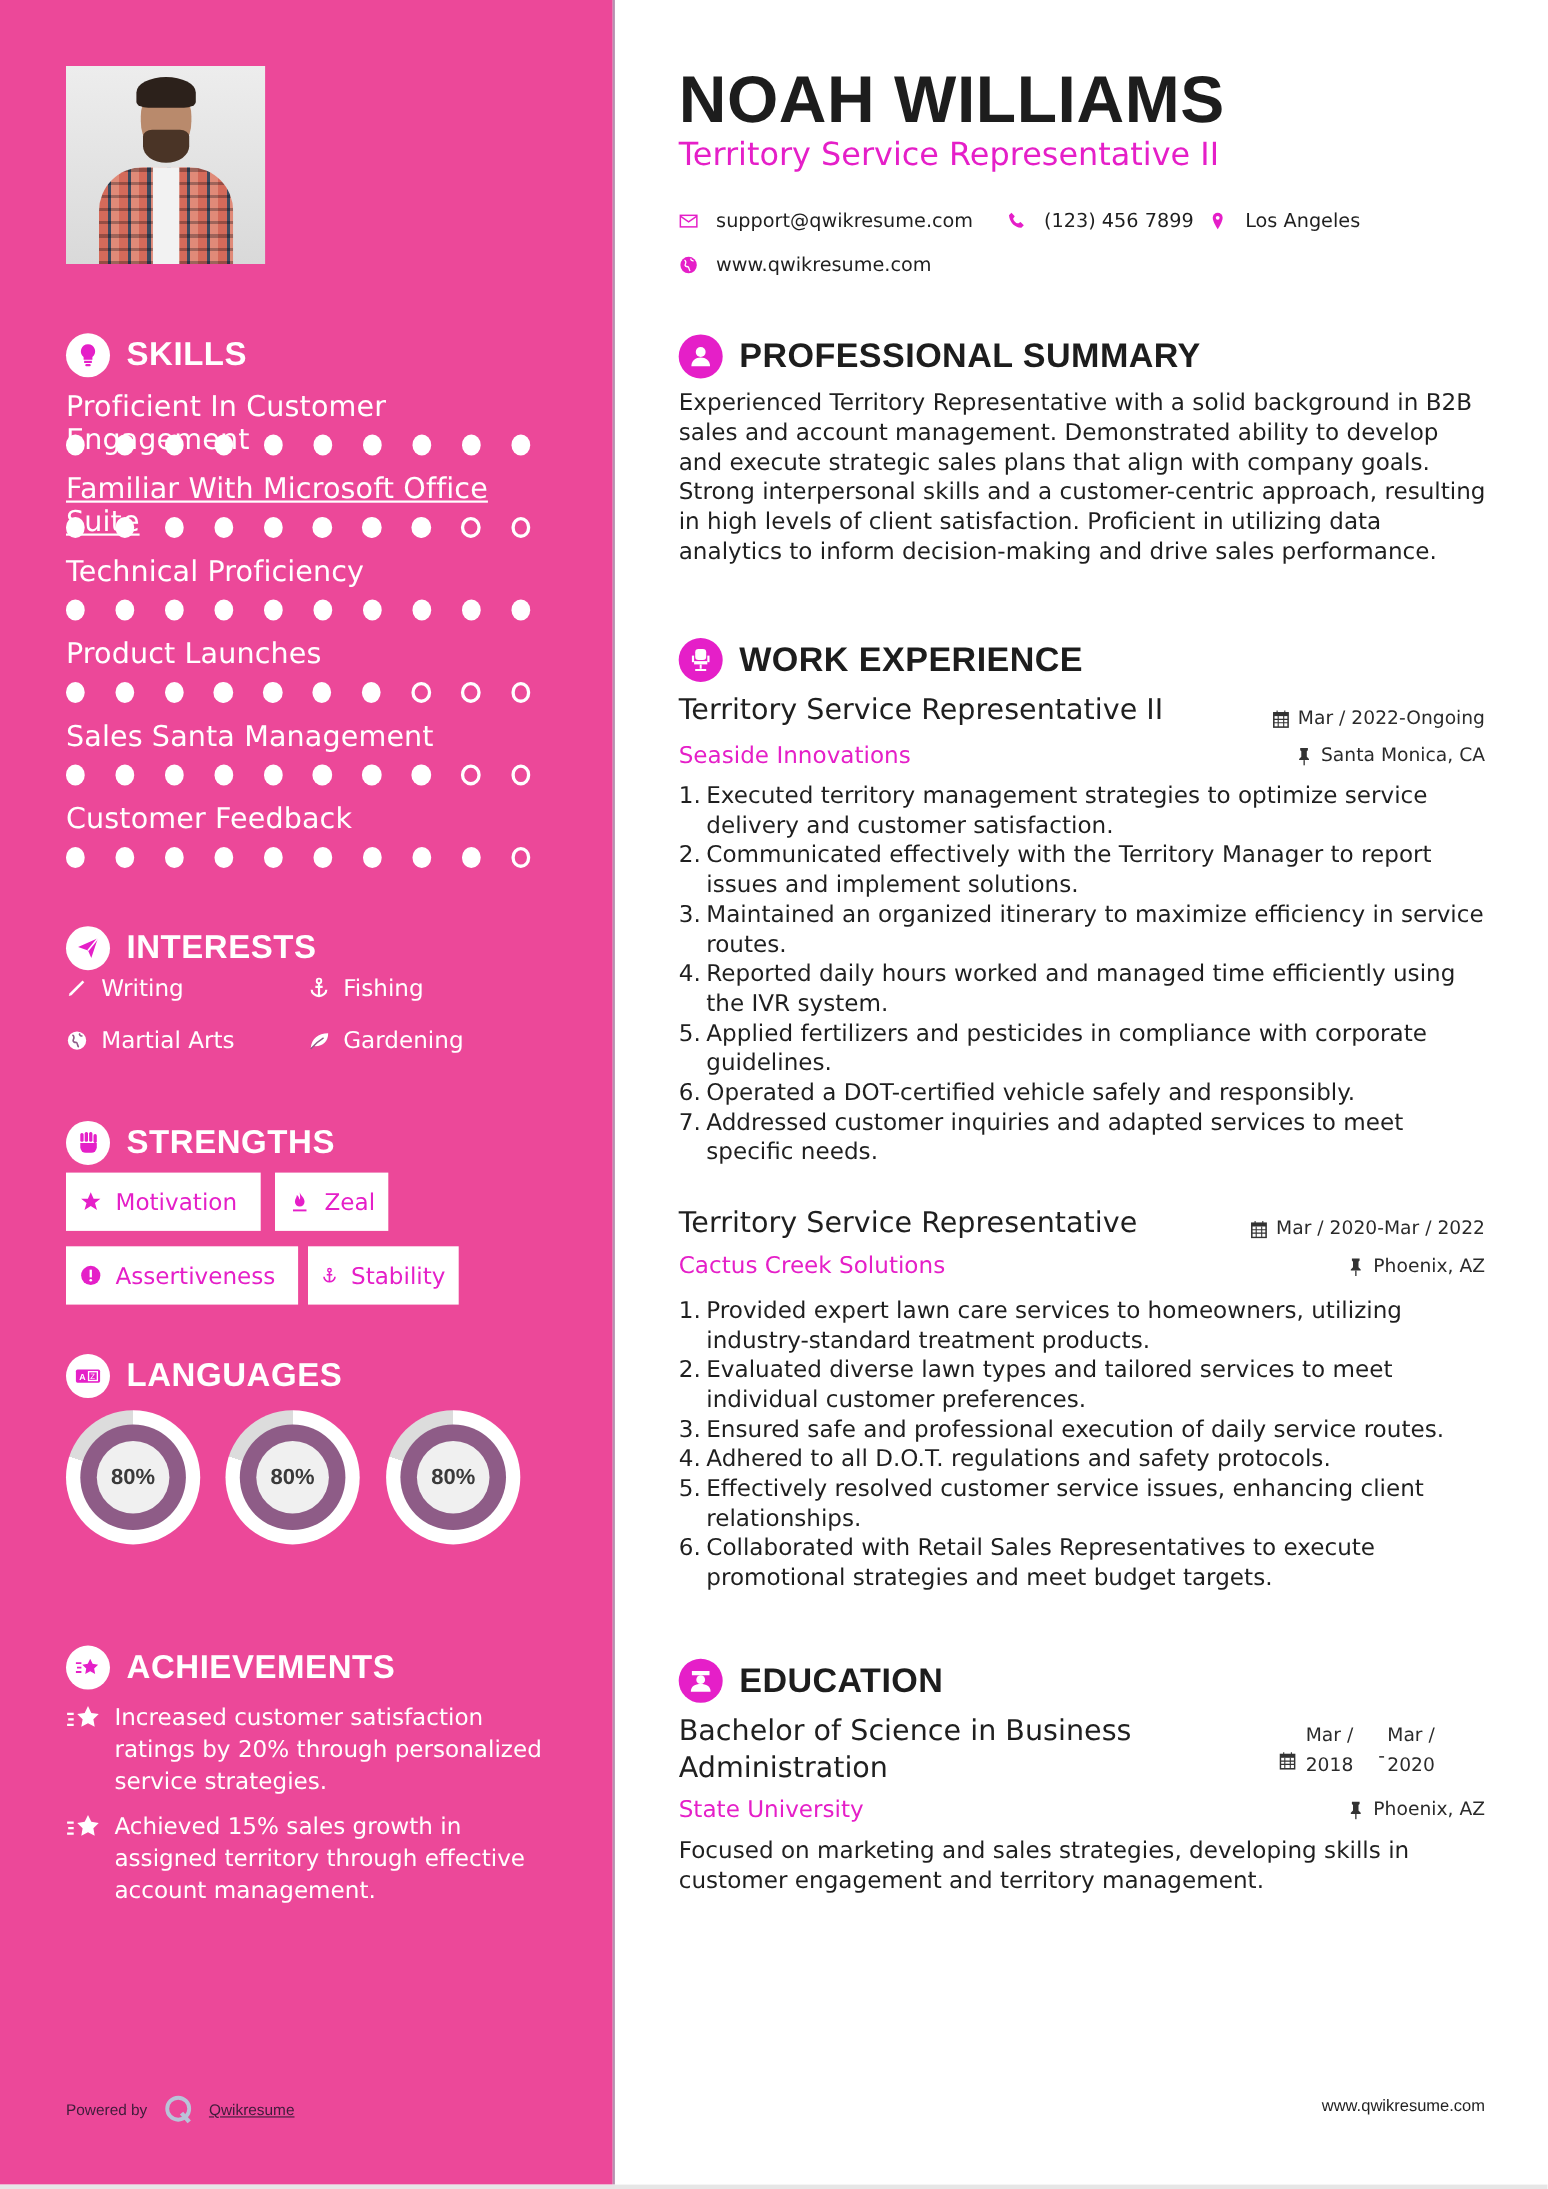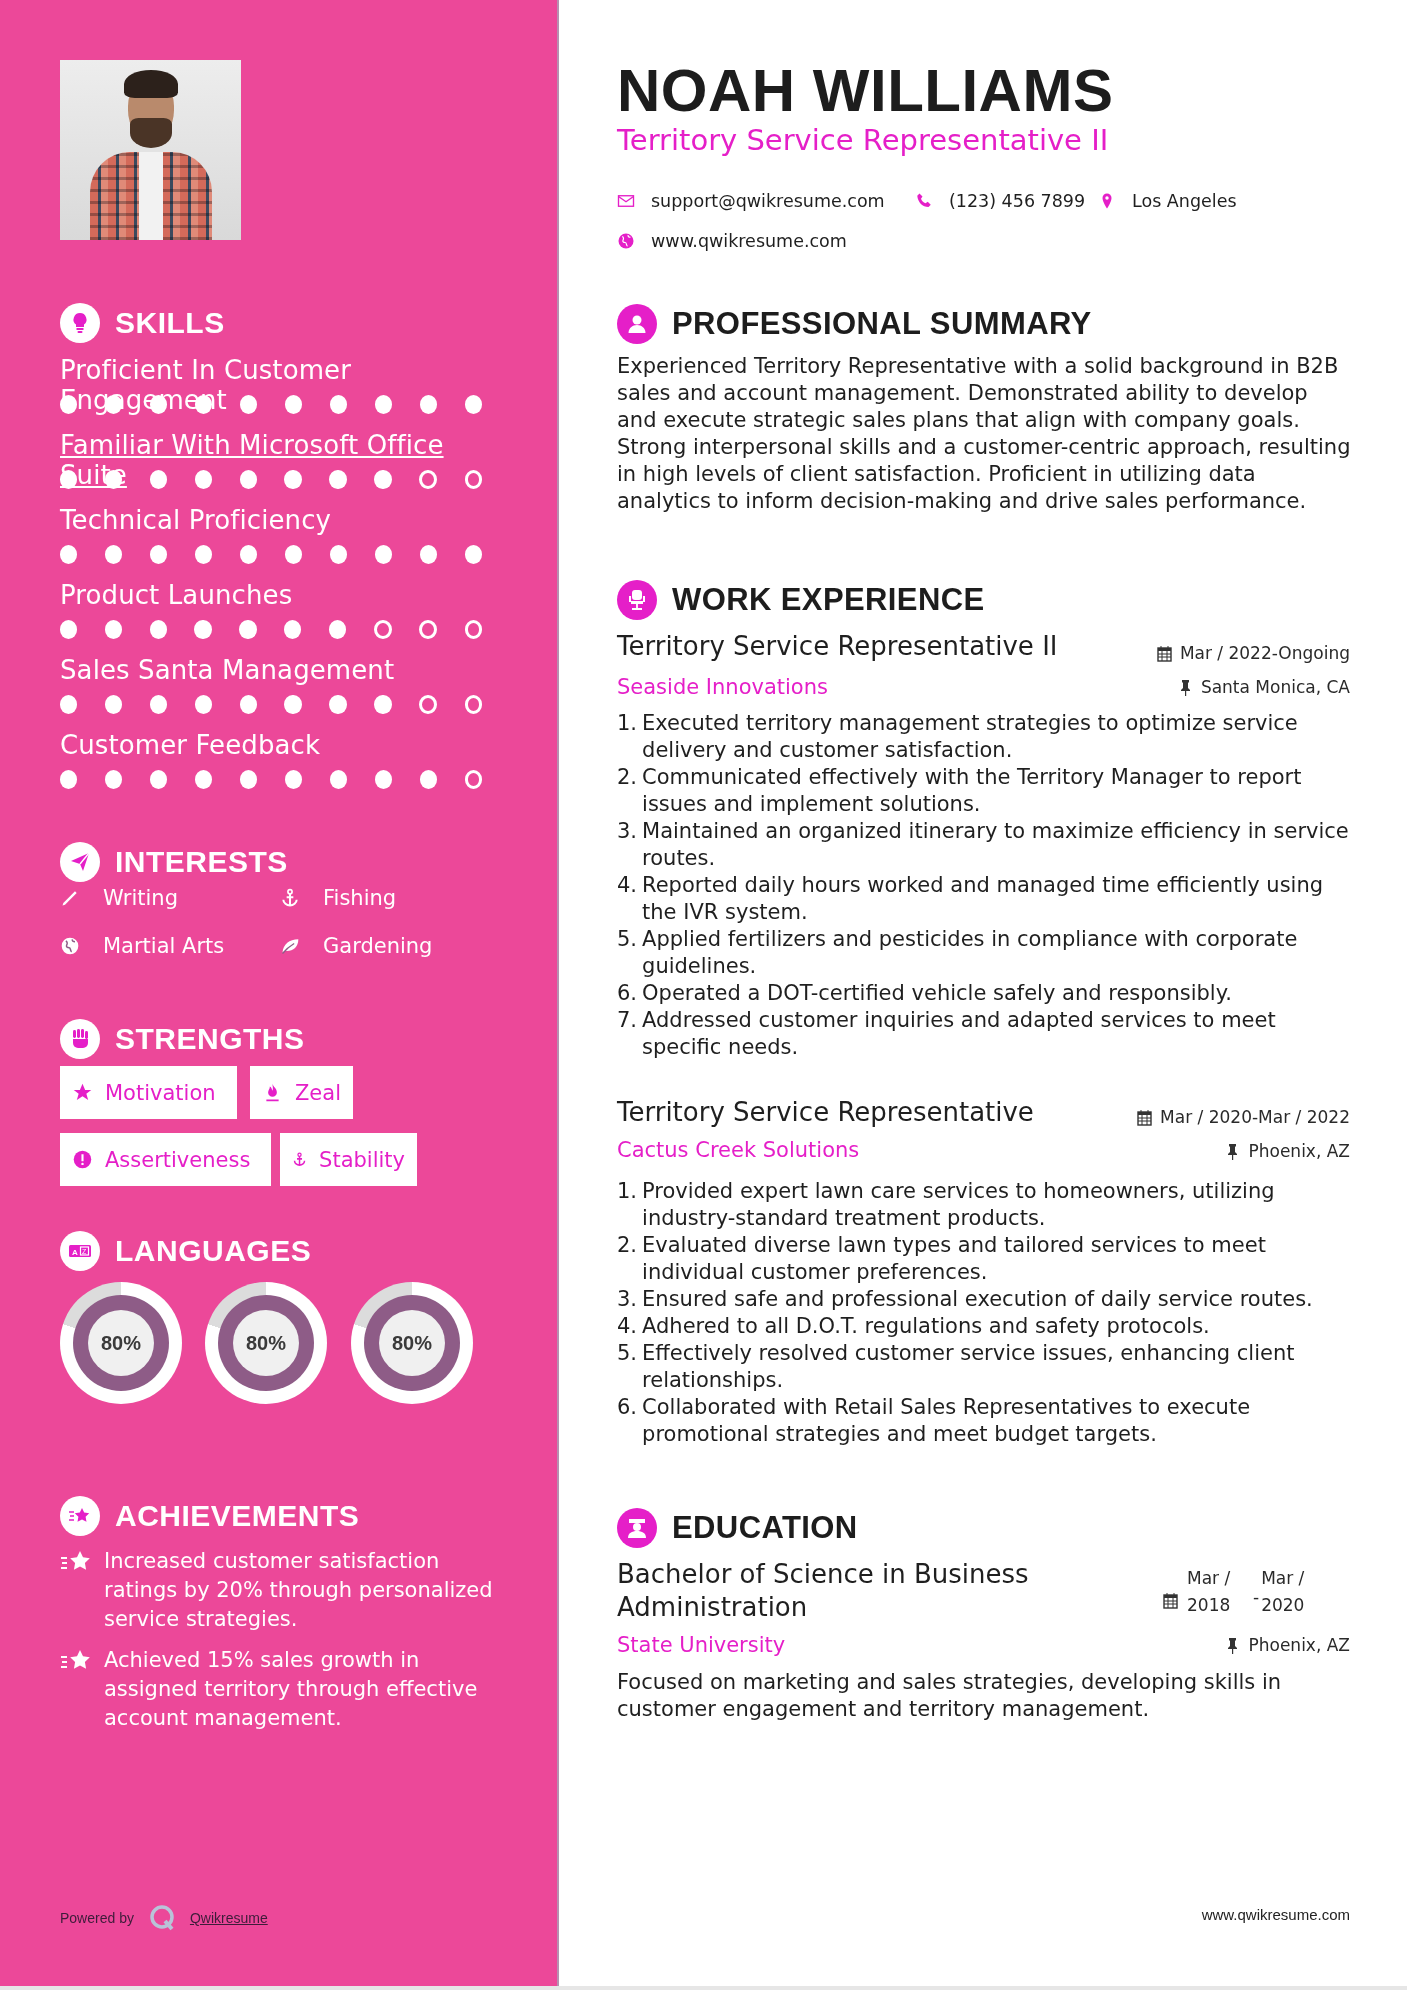--- a/index.html
+++ b/index.html
@@ -24,21 +24,21 @@
   .sb-head .ic { width: 40px; height: 40px; border-radius: 50%; background: #fff; display: flex; align-items: center; justify-content: center; margin-right: 15px; }
   .sb-head .ic svg { width: 24px; height: 24px; }
   .sb-head .tt { font-family: "Liberation Sans", sans-serif; font-weight: 700; font-size: 30px; letter-spacing: 0.5px; color: #fff; }
 
   .skill { position: absolute; left: 60px; width: 450px; }
   .skill .lbl { font-size: 26px; color: #fff; height: 30px; line-height: 30px; letter-spacing: 0.1px; }
   .skill .dots { display: flex; margin-top: 10px; }
   .dot { width: 19px; height: 19px; border-radius: 50%; background: #fff; margin-right: 27.6px; }
   .dot.empty { background: transparent; border: 3px solid #fff; }
 
-  .interest { position: absolute; display: flex; align-items: center; font-size: 21px; color: #fff; gap: 11px; }
+  .interest { position: absolute; display: flex; align-items: center; font-size: 21px; color: #fff; }
   .interest svg { width: 20px; height: 20px; margin-right: 12px; }
 
   .tag { position: absolute; height: 53px; background: #fff; display: flex; align-items: center; padding: 0 12px; font-size: 21px; color: #e51fc8; }
   .tag svg { width: 21px; height: 21px; margin-right: 12px; }
 
   .lang { position: absolute; width: 122px; text-align: center; }
   .ring { width: 122px; height: 122px; border-radius: 50%; position: relative; }
   .ring .hole { position: absolute; left: 13px; top: 13px; width: 96px; height: 96px; border-radius: 50%; background: #8e5c87; }
   .ring .core { position: absolute; left: 28px; top: 28px; width: 66px; height: 66px; border-radius: 50%; background: #f0f0f0; display: flex; align-items: center; justify-content: center;
     font-family: "Liberation Sans", sans-serif; font-weight: 700; font-size: 20px; color: #3a3a3a; }

